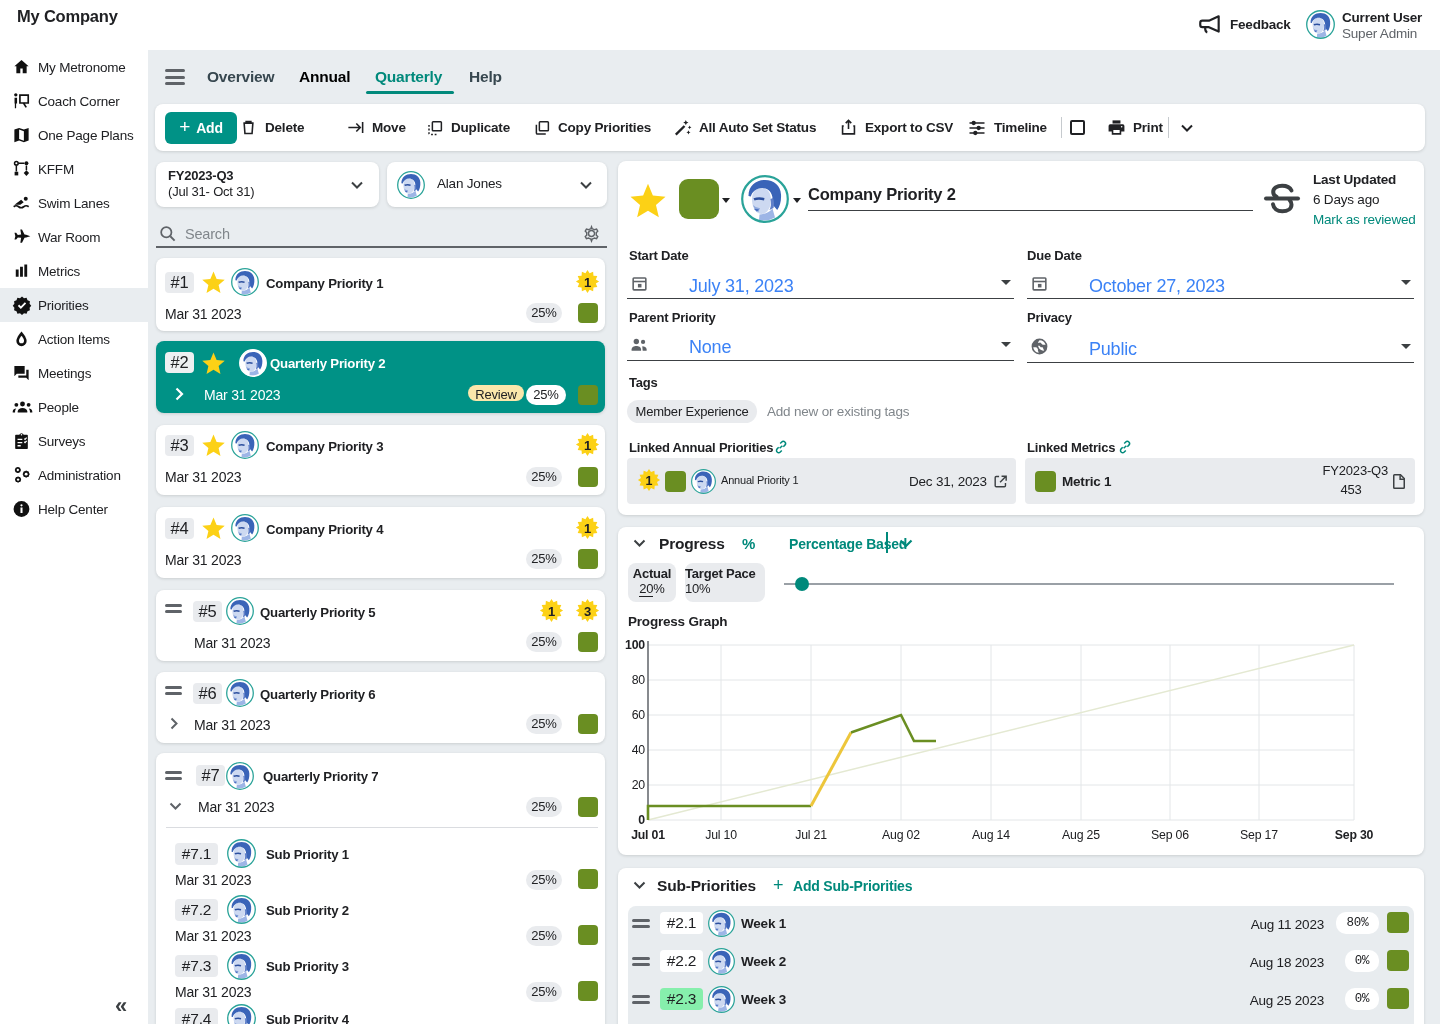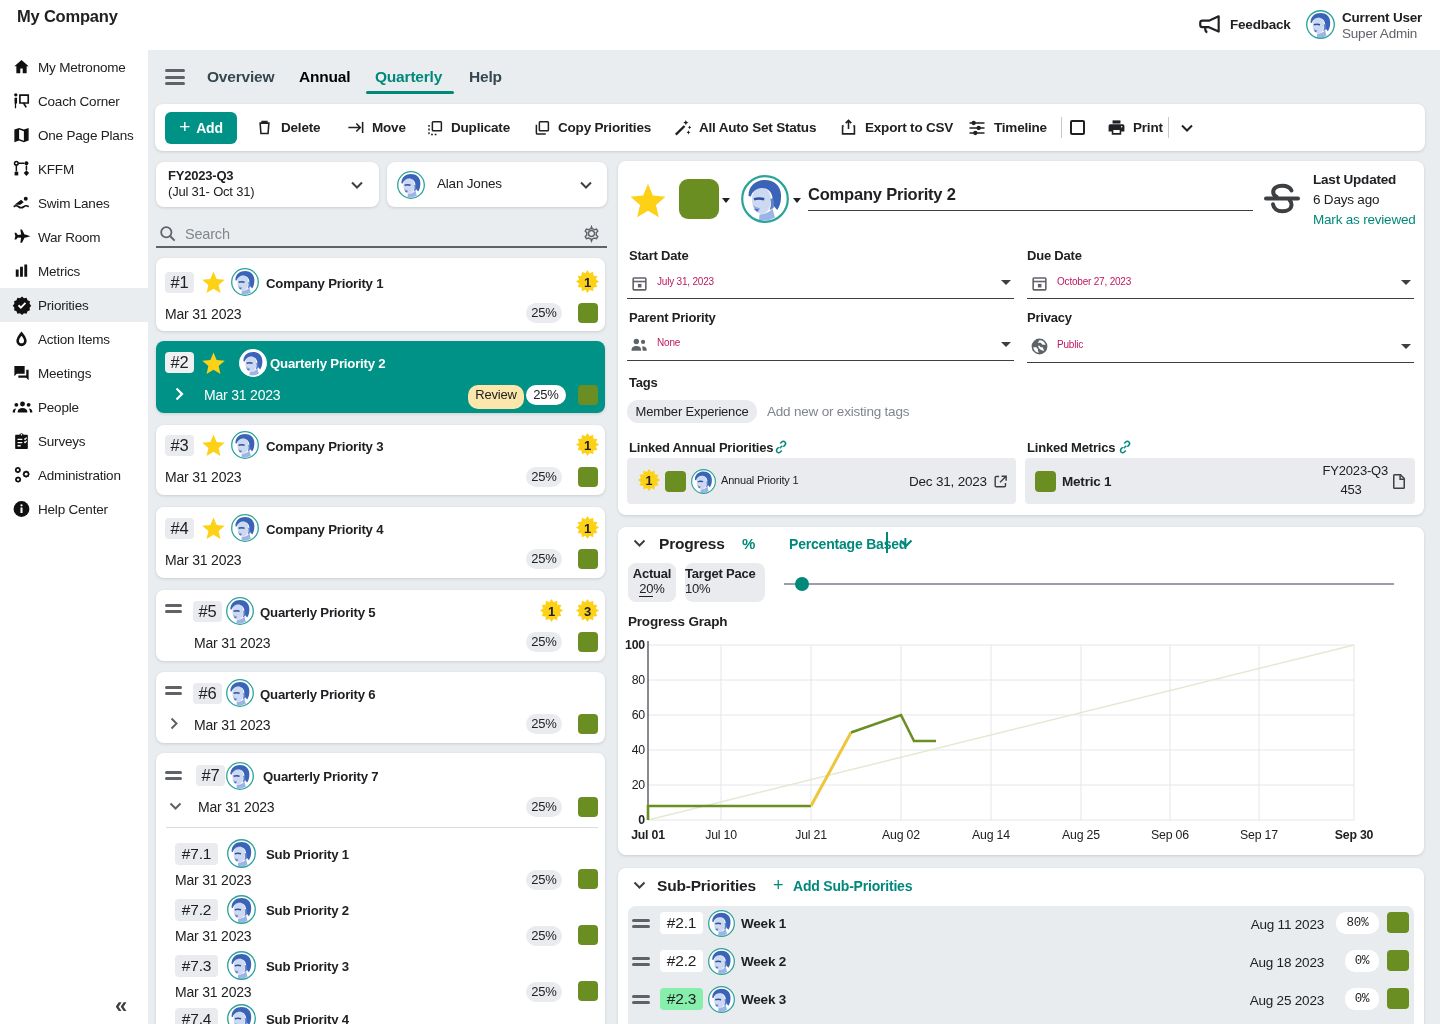--- a/index.html
+++ b/index.html
@@ -18,21 +18,21 @@
 .row-date { position:absolute; font-size:14px; color:#202124; }
 .ptitle { position:absolute; font-size:13.2px; font-weight:bold; white-space:nowrap; }
 .av { position:absolute; }
 .burst { position:absolute; }
 .chev { position:absolute; }
 .navitem { position:absolute; left:0; width:148px; height:34px; }
 .navitem .lbl { position:absolute; left:38px; top:50%; transform:translateY(-50%); font-size:13.5px; color:#202124; white-space:nowrap; }
 .navitem svg { position:absolute; left:12px; top:50%; transform:translateY(-50%); }
 .tb-item { position:absolute; top:0; height:47px; display:flex; align-items:center; gap:7px; font-size:13.5px; font-weight:bold; color:#202124; }
 .fieldlabel { position:absolute; font-size:13px; font-weight:bold; color:#202124; }
-.fieldval { position:absolute; font-size:10px; color:#be185d; }
+.fieldval { position:absolute; font-size:18px; color:#3b82f6;margin-left:32px; }
 .fline { position:absolute; height:1px; background:#3c4043; }
 .caret { position:absolute; width:0; height:0; border-left:5px solid transparent; border-right:5px solid transparent; border-top:5px solid #3c4043; }
 </style>
 </head>
 <body>
 <div id="app">
 <svg width="0" height="0" style="position:absolute">
 <defs>
 <symbol id="av" viewBox="0 0 48 48">
   <circle cx="24" cy="24" r="22.8" fill="#fff"></circle>
@@ -320,21 +320,21 @@
   <div style="height:3px;background:#5f6368;border-radius:2px;margin-top:3.5px;"></div>
 </div>
 <div class="abs b" style="left:207px;top:68px;font-size:15.5px;color:#37474f;">Overview</div>
 <div class="abs b" style="left:299px;top:68px;font-size:15.5px;color:#000000;">Annual</div>
 <div class="abs b" style="left:375px;top:68px;font-size:15.5px;color:#00897b;">Quarterly</div>
 <div class="abs" style="left:366px;top:91px;width:88px;height:3px;background:#00897b;border-radius:2px;"></div>
 <div class="abs b" style="left:469px;top:68px;font-size:15.5px;color:#37474f;">Help</div>
 
 <div class="card" style="left:155px;top:104px;width:1270px;height:47px;">
   <div class="abs" style="left:10px;top:8px;width:72px;height:32px;background:#009286;border-radius:6px;color:#fff;display:flex;align-items:center;justify-content:center;gap:6px;font-weight:bold;font-size:14px;"><span style="font-size:19px;font-weight:normal;margin-top:-2px;">+</span>Add</div>
-  <div class="tb-item" style="left:100px;text-align:right;"><svg width="19" height="19">
+  <div class="tb-item" style="left:84px;text-align:right;"><svg width="19" height="19">
           <use href="#trash"></use>
         </svg>Delete</div>
   <div class="tb-item" style="left:191px;"><svg width="19" height="19">
           <use href="#move"></use>
         </svg>Move</div>
   <div class="tb-item" style="left:271px;"><svg width="18" height="18">
           <use href="#dup"></use>
         </svg>Duplicate</div>
   <div class="tb-item" style="left:378px;"><svg width="18" height="18">
           <use href="#copy"></use>
@@ -409,21 +409,21 @@
         <use href="#star"></use>
       </svg>
   <svg class="av" width="28" height="28" style="left:83px;top:8px;">
         <use href="#av2"></use>
       </svg>
   <div class="ptitle" style="left:114px;top:15px;color:#fff;">Quarterly Priority 2</div>
   <svg class="chev" width="9" height="14" style="left:19px;top:46px;" viewBox="0 0 9 14">
         <path fill="none" stroke="#fff" stroke-width="2.2" d="M1.5 1.5l5.5 5.5-5.5 5.5"></path>
       </svg>
   <div class="row-date" style="left:48px;top:46px;color:#fff;">Mar 31 2023</div>
-  <div class="pill" style="left:312px;top:44px;width:56px;height:24px;line-height:20px;background:#fbe7ab;">Review</div>
+  <div class="pill" style="left:312px;top:44px;width:56px;height:16px;line-height:20px;background:#fbe7ab;">Review</div>
   <div class="pill" style="left:370px;top:44px;width:40px;height:20px;line-height:20px;background:#fff;">25%</div>
   <div class="sq" style="left:422px;top:44px;width:20px;height:20px;"></div>
 </div>
 
 <div class="card" style="left:156px;top:425px;width:449px;height:70px;">
   <div class="chip" style="left:9px;top:10px;width:29px;height:21px;line-height:21px;">#3</div>
   <svg class="abs" width="27" height="27" style="left:44px;top:7px;">
         <use href="#star"></use>
       </svg>
   <svg class="av" width="28" height="28" style="left:75px;top:6px;">

